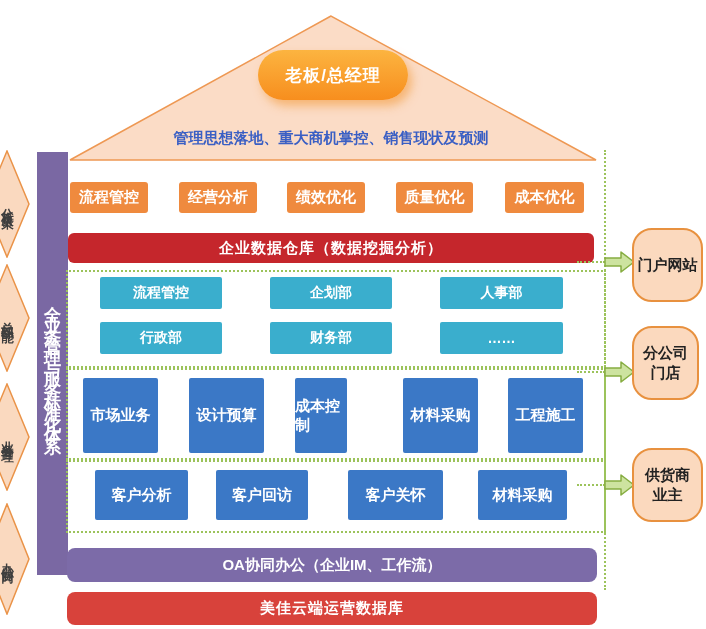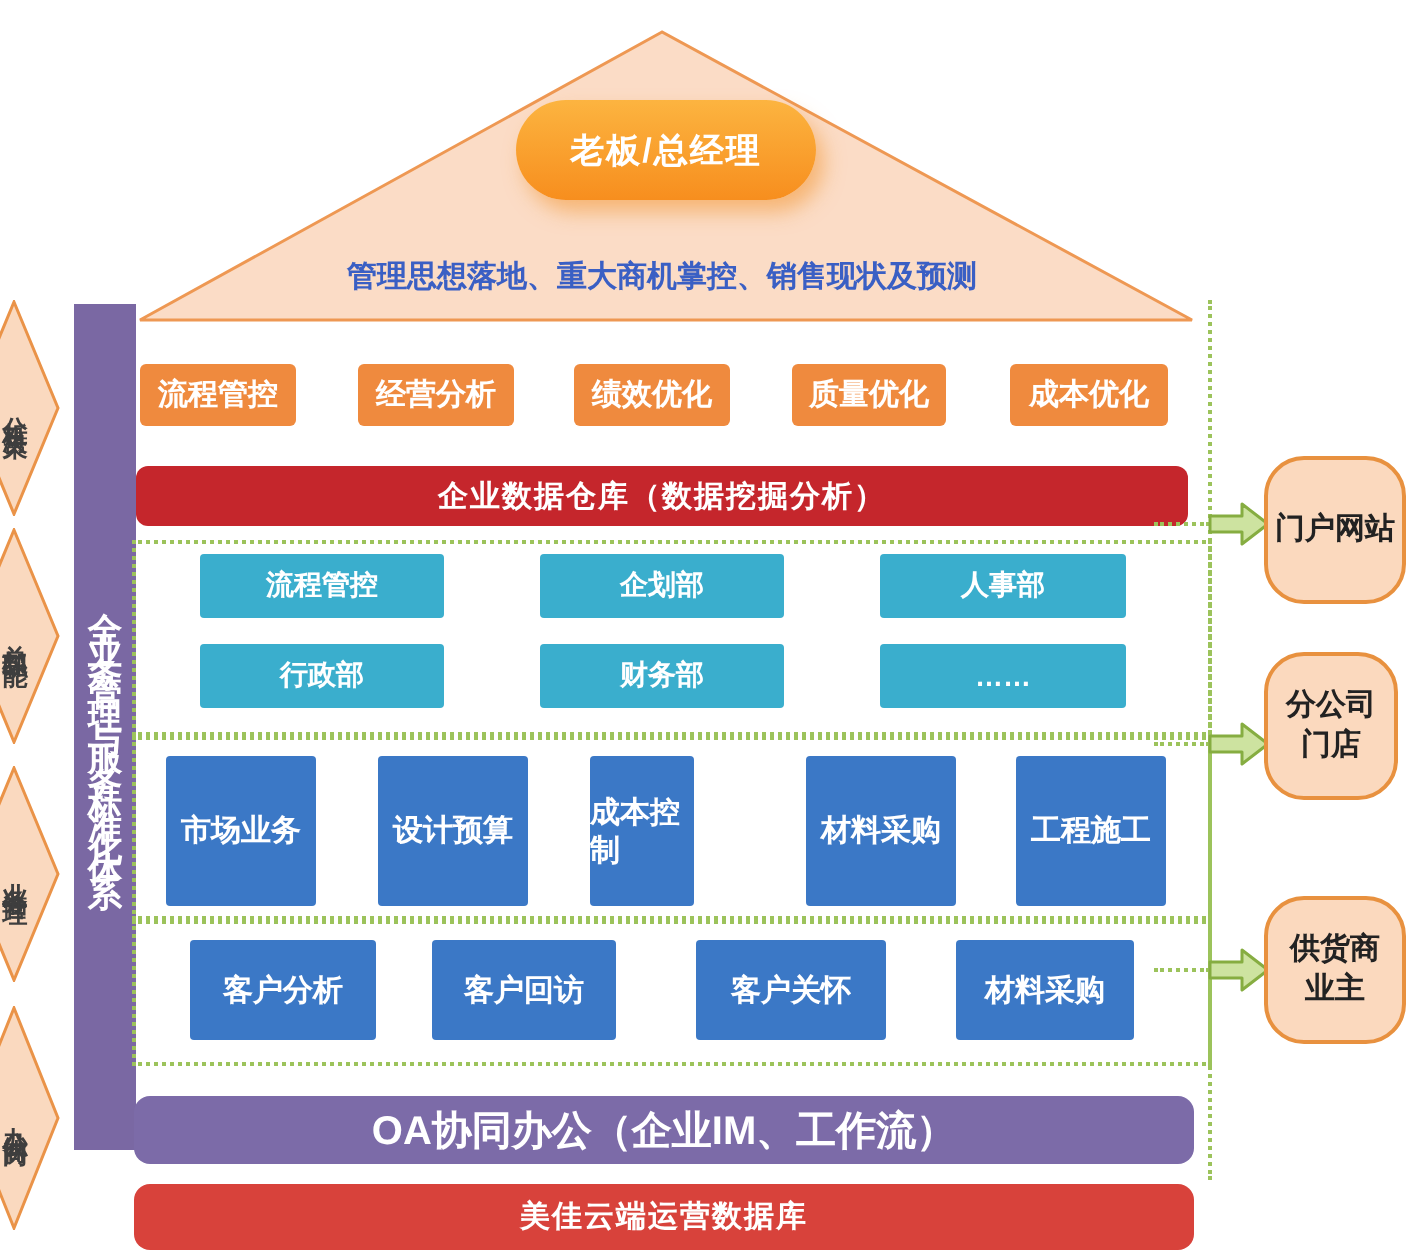--- a/index.html
+++ b/index.html
@@ -4,21 +4,21 @@
 <style>
   html,body{margin:0;padding:0;background:#fff;}
   .canvas{position:relative;width:706px;height:629px;background:#ffffff;
           font-family:"Liberation Sans",sans-serif;overflow:hidden;}
   .abs{position:absolute;box-sizing:border-box;}
   .box{display:flex;align-items:center;justify-content:center;color:#fff;font-weight:bold;}
   .orange-box{background:#EF8A3E;border-radius:3px;font-size:15px;}
   .bar-red{background:#C5262C;border-radius:6px;font-size:15px;letter-spacing:1px;}
   .teal-box{background:#3AAECD;border-radius:2px;font-size:14px;}
   .blue-box{background:#3B78C6;border-radius:2px;font-size:15px;}
-  .bar-purple{background:#7C6BA8;border-radius:8px;font-size:20px;}
+  .bar-purple{background:#7C6BA8;border-radius:8px;font-size:15px;}
   .bar-red2{background:#D8423B;border-radius:8px;font-size:15px;letter-spacing:1px;}
   .dashed-rect{border:2px dotted #9CC35B;}
   .vline{border-left:2px dotted #9CC35B;width:0;}
   .hconn{border-top:2px dotted #9CC35B;height:0;}
   .badge{background:linear-gradient(180deg,#FCB440 0%,#F78E1E 100%);border-radius:25px;
          display:flex;align-items:center;justify-content:center;color:#fff;font-weight:bold;
          font-size:17px;letter-spacing:1px;box-shadow:4px 6px 10px rgba(243,150,50,.55);}
   .subtitle{color:#3A5FC4;font-size:15px;font-weight:bold;text-align:center;}
   .sidebar{background:#7A68A3;display:flex;align-items:center;justify-content:center;}
   .sidebar-label{writing-mode:vertical-rl;text-orientation:upright;color:#fff;font-weight:bold;

